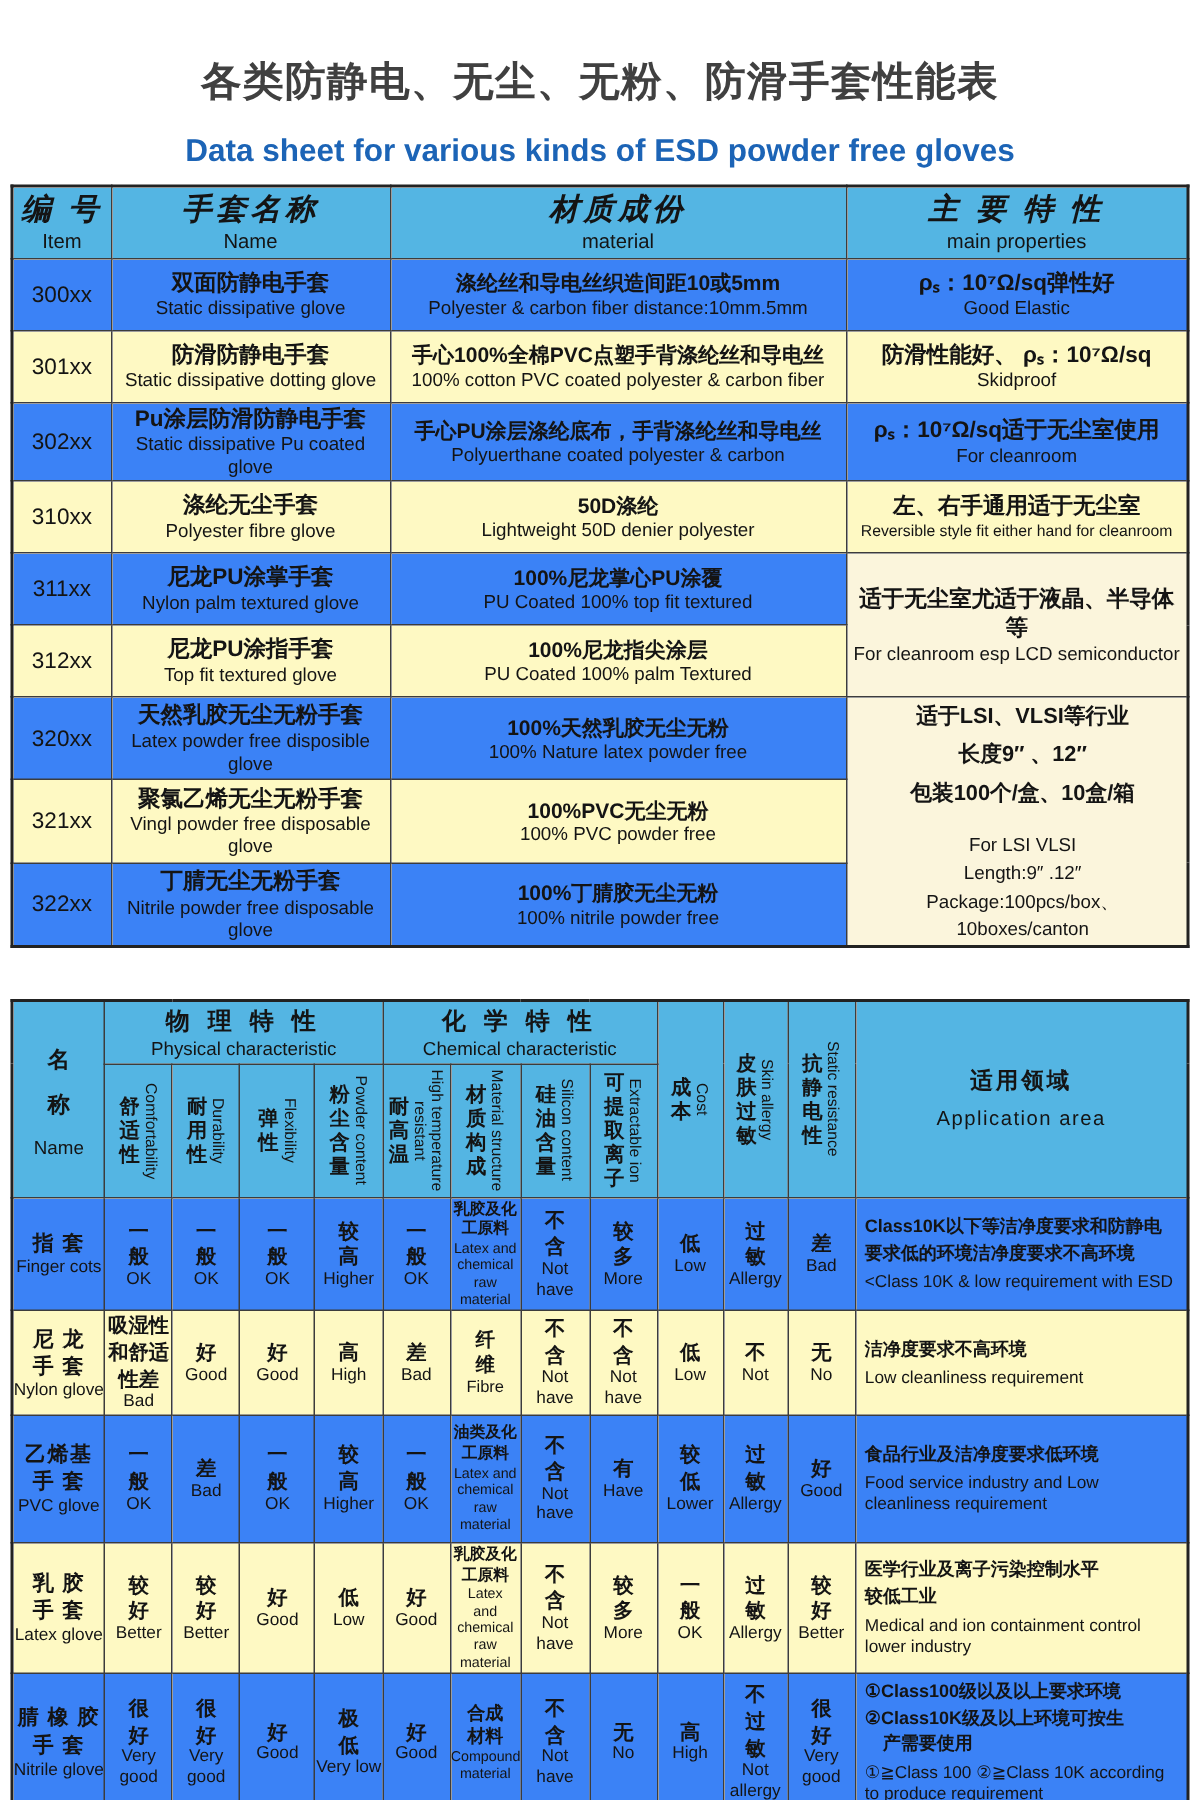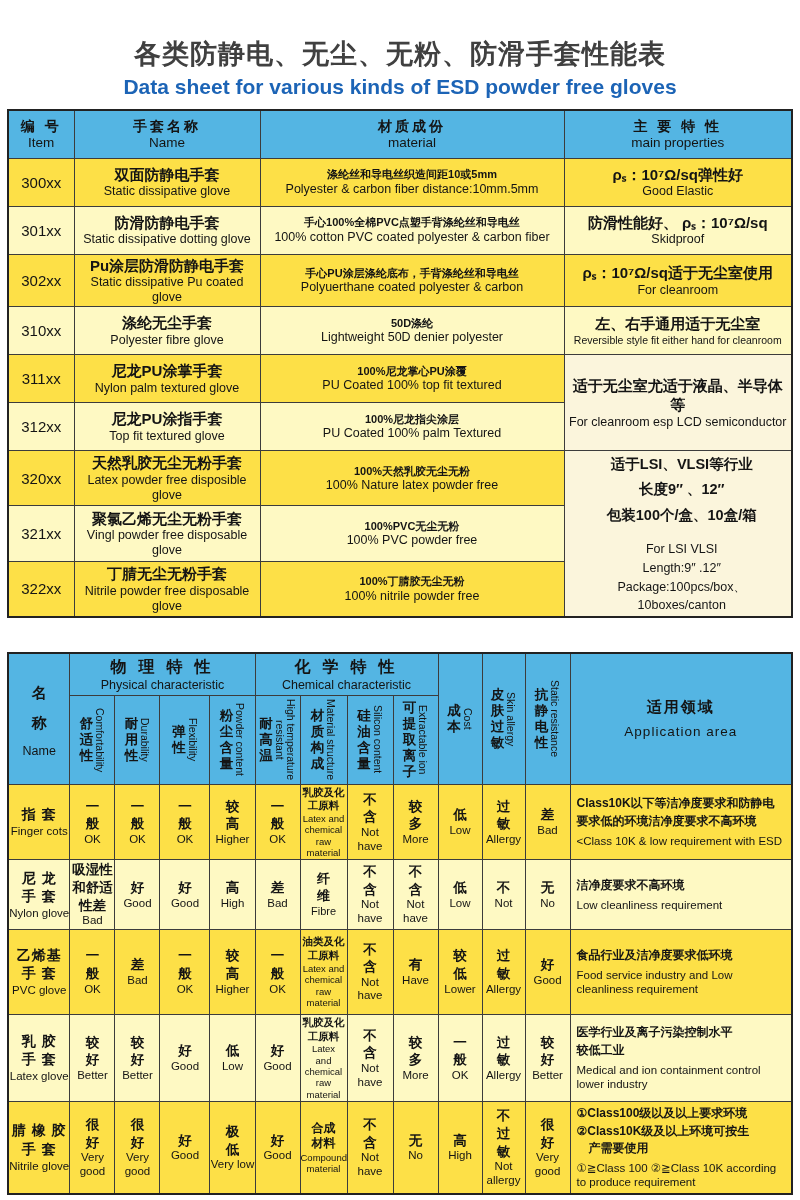--- a/index.html
+++ b/index.html
@@ -3,40 +3,40 @@
 <meta charset="utf-8">
 <style>
   * { box-sizing: border-box; }
   html,body { margin:0; padding:0; }
   body {
     width:800px; height:1200px; background:#ffffff;
     font-family:"Liberation Sans", sans-serif; color:#141414;
   }
   .titles { text-align:center; padding-top:36px; }
   .title-zh { font-size:27px; font-weight:bold; color:#404040; letter-spacing:1px; font-family:"Liberation Serif", serif; }
-  .title-en { font-size:21px; font-weight:bold; color:#1c64b6; margin-top:3px; }
+  .title-en { font-size:21px; font-weight:bold; color:#1c64b6; margin-top:17px; }
 
   table { border-collapse:collapse; table-layout:fixed; margin:0 auto; width:784px; border:2px solid #222; }
   td,th { border:1px solid #3c3c3c; padding:1px 2px; text-align:center; vertical-align:middle; font-weight:normal; overflow:hidden; }
   .hdr th { background:#54b5e3; }
-  tr.cream td { background:#fde047; }
+  tr.cream td { background:#3b82f6; }
   tr.blue td { background:#fef9c3; }
   td.mergedbg { background:#fbf5dc !important; }
 
   .zh { font-size:15px; font-weight:bold; white-space:pre-line; line-height:1.3; }
   .en { font-size:12.5px; white-space:pre-line; line-height:1.2; }
 
   
   .t1 { margin-top:10px; }
   .t1 thead tr { height:48px; }
   .t1 tbody tr { height:48px; }
-  .t1 th .zh { font-size:14px; letter-spacing:3px; }
+  .t1 th .zh { font-size:20px; letter-spacing:3px;font-style:italic; }
   .t1 th .en { font-size:13.5px; }
   .t1 td.item { font-size:15px; }
-  .t1 .mat1 .zh { font-size:11px; }
+  .t1 .mat1 .zh { font-size:14px; }
   .t1 .en.fit { font-size:10.5px; }
   .t1 td.lsi { text-align:center; padding-left:10px; }
   .t1 td.lsi .zh { font-size:14.5px; line-height:1.75; }
   .t1 td.lsi .en { font-size:12.5px; line-height:1.5; margin-top:12px; }
 
   
   .t2 { margin-top:34px; }
   .t2 td { padding:1px 0; }
   .t2 .zh { font-size:13.5px; }
   .t2 .en { font-size:11.5px; }

